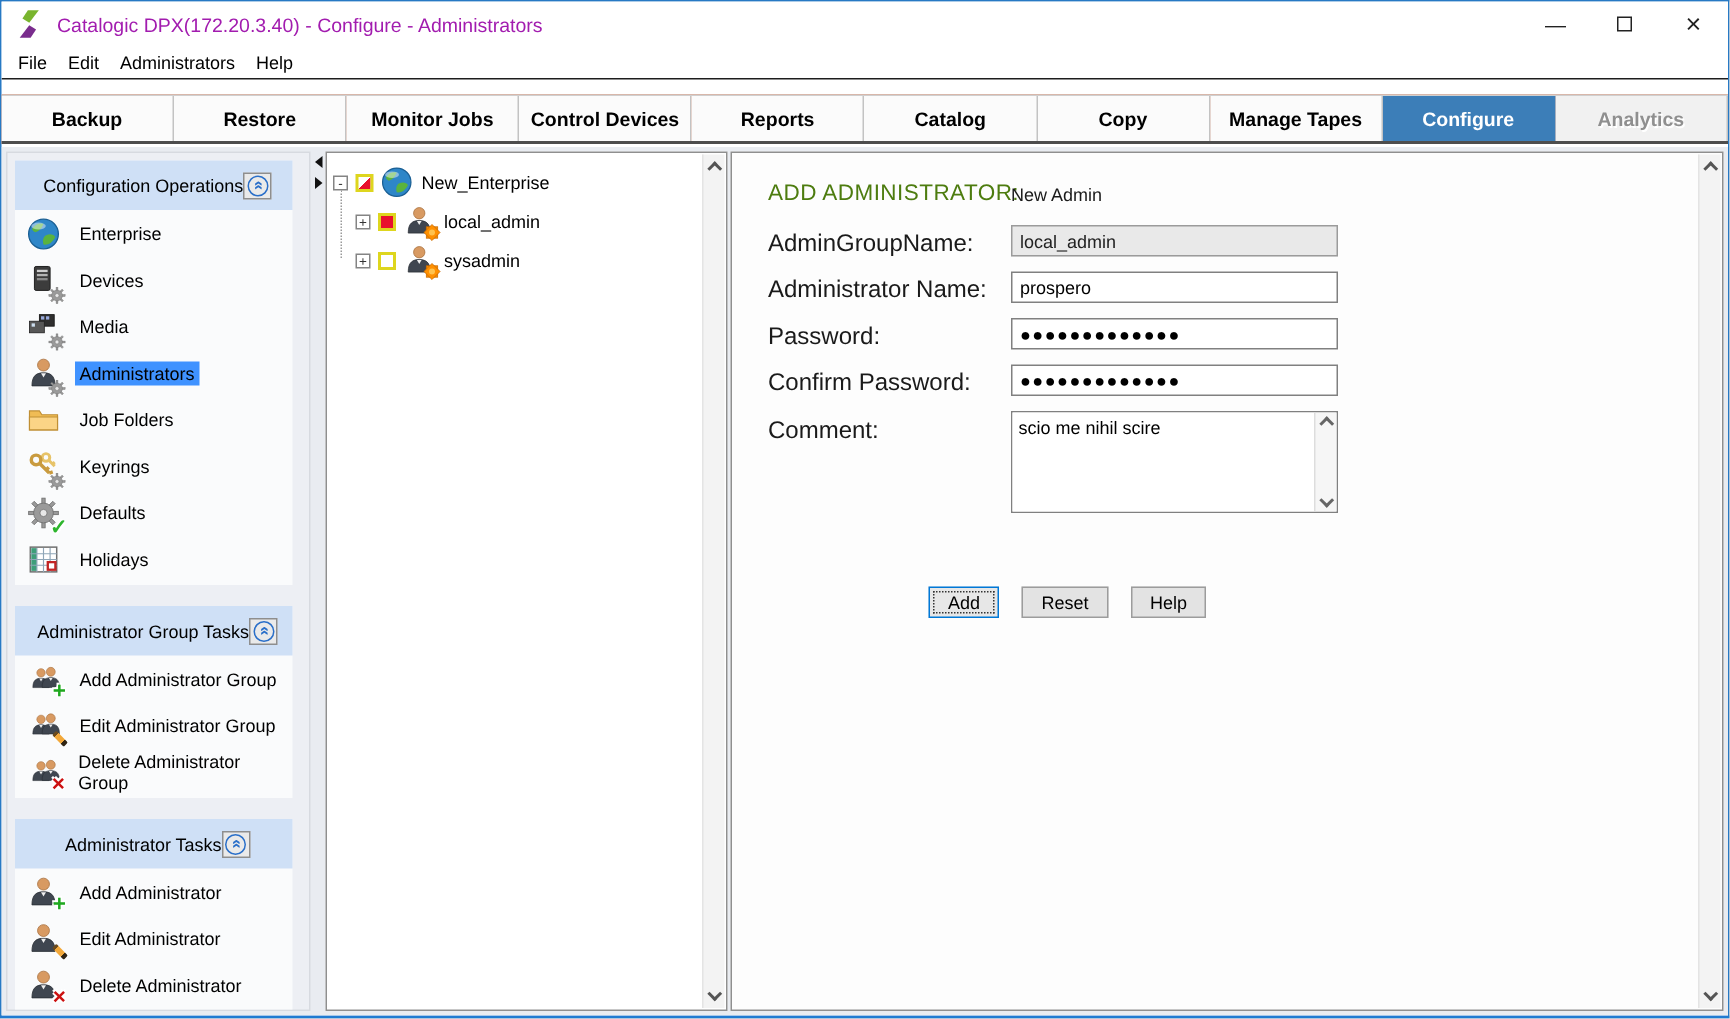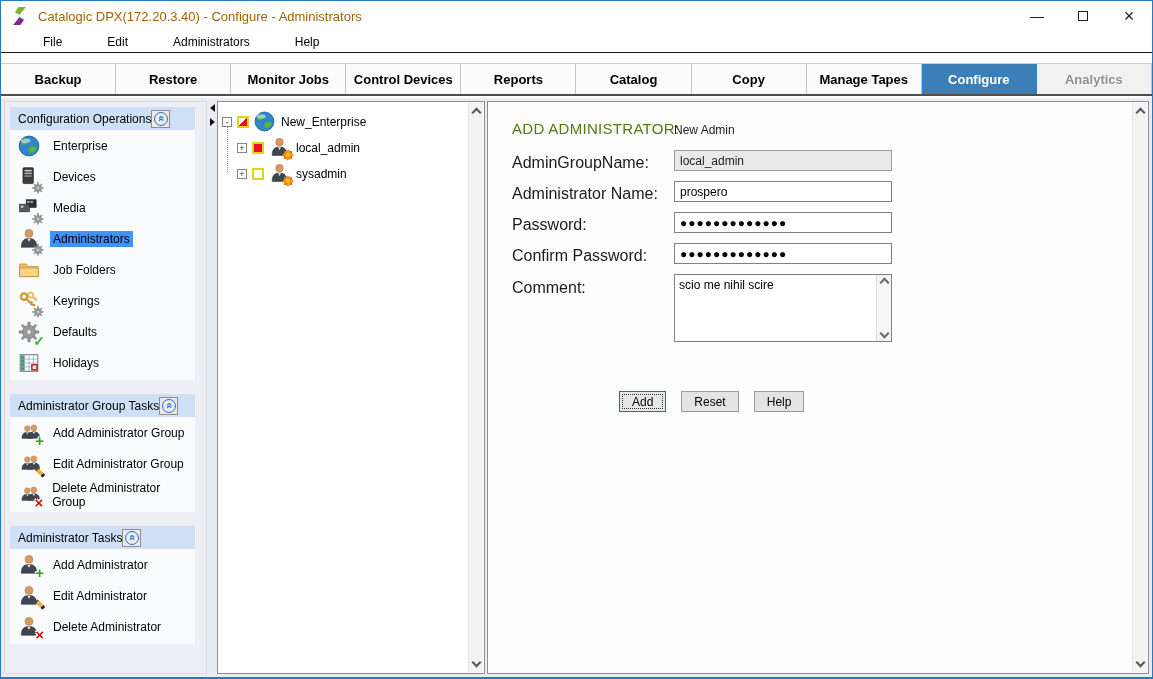--- a/index.html
+++ b/index.html
@@ -5,51 +5,51 @@
   * { box-sizing: border-box; margin: 0; padding: 0; }
   html,body { background:#cfcfcf; }
   body { font-family:"Liberation Sans", sans-serif; }
   .window { position:relative; width:1153px; height:679px; background:#ffffff;
             border:1px solid #2779c4; border-bottom:2px solid #1f7ad1; overflow:hidden; }
 
   
   .titlebar { position:absolute; top:0; left:0; right:0; height:30px; background:#fff;
               display:flex; align-items:center; padding-left:9px; }
   .logo { width:19px; height:20px; margin-right:9px; }
-  .title-text { font-size:13px; color:#a16207; }
+  .title-text { font-size:13px; color:#a21caf; }
   .win-controls { margin-left:auto; display:flex; height:30px; }
   .wbtn { width:46px; height:30px; display:flex; align-items:center; justify-content:center;
           font-size:14px; color:#222; }
   .wbtn .sq { width:10px; height:10px; border:1px solid #222; display:block; }
   .wbtn.close { font-size:18px; }
 
   
   .menubar { position:absolute; top:30px; left:0; right:0; height:22px; background:#fff;
              border-bottom:1px solid #1d1d1d; display:flex; align-items:center; padding-left:4px; }
-  .menu-item { font-size:12px; color:#000; padding:3px 7px;margin-left:31px; }
+  .menu-item { font-size:12px; color:#000; padding:3px 7px; }
 
   
   .tabstrip { position:absolute; top:62px; left:0; right:0; height:33px; display:flex;
               background:#c2410c; border-top:1px solid #cfcfcf; border-bottom:2px solid #4d4d4d; }
   .tab { flex:1; display:flex; align-items:center; justify-content:center;
          font-size:13px; font-weight:bold; color:#000; background:#fbfbfb;
          border-right:1px solid #c3c3c3; }
   .tab:first-child { border-left:none; }
   .tab.active { background:#3c7eb8; color:#fff; border-right:1px solid #3c7eb8; }
   .tab.disabled { color:#8f8f8f; text-shadow:1px 1px 0 #ffffff; background:#f1f1f1; }
 
   
   .content { position:absolute; top:97px; left:0; right:0; bottom:0; background:#e9ecf1; }
 
   
   .sidebar { position:absolute; left:3px; top:3px; width:203px; bottom:3px;
              background:#edeff4; border:1px solid #d7dae0; overflow:hidden; }
   .section { background:#fafbfc; margin:5px 11px 14px 5px; padding-bottom:2px; }
-  .section-header { height:23px; background:#cfe0f6; display:flex; align-items:center;
-                    justify-content:flex-start; padding:0 3px 0 8px; font-size:12px; color:#000; }
+  .section-header { height:33px; background:#cfe0f6; display:flex; align-items:center;
+                    justify-content:center; padding:0 3px 0 8px; font-size:12px; color:#000; }
   .collapse-btn { width:19px; height:18px; background:#eaeaea; border:1px solid #8e8e8e;
                   display:flex; align-items:center; justify-content:center; }
   .collapse-btn .circ { width:14px; height:14px; border:1px solid #2a6fc9; border-radius:50%;
                         display:flex; align-items:center; justify-content:center; }
   .collapse-btn .dblchev { font-size:11px; font-weight:bold; color:#2a6fc9;
                            transform:rotate(90deg); line-height:1; }
   .item { display:flex; align-items:center; gap:9px; height:31px; padding-left:7px; }
   .item-label { font-size:12px; color:#000; padding:1px 3px; }
   .item.selected .item-label { background:#3f92ff; }
   .icon { position:relative; width:24px; height:24px; display:flex; align-items:center; justify-content:center; }

